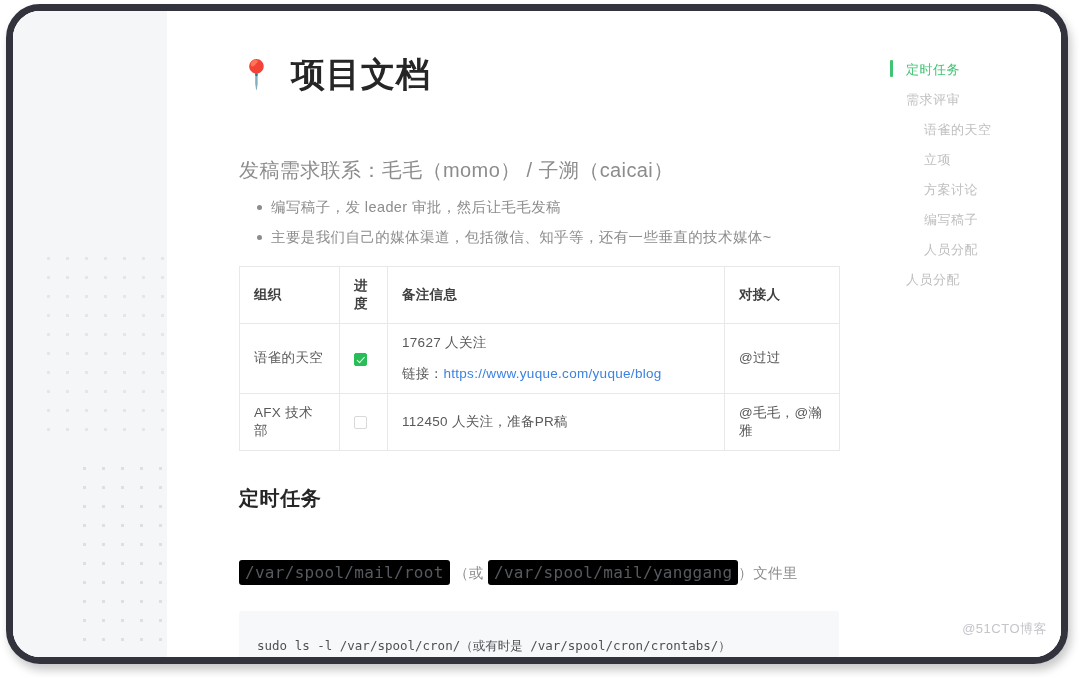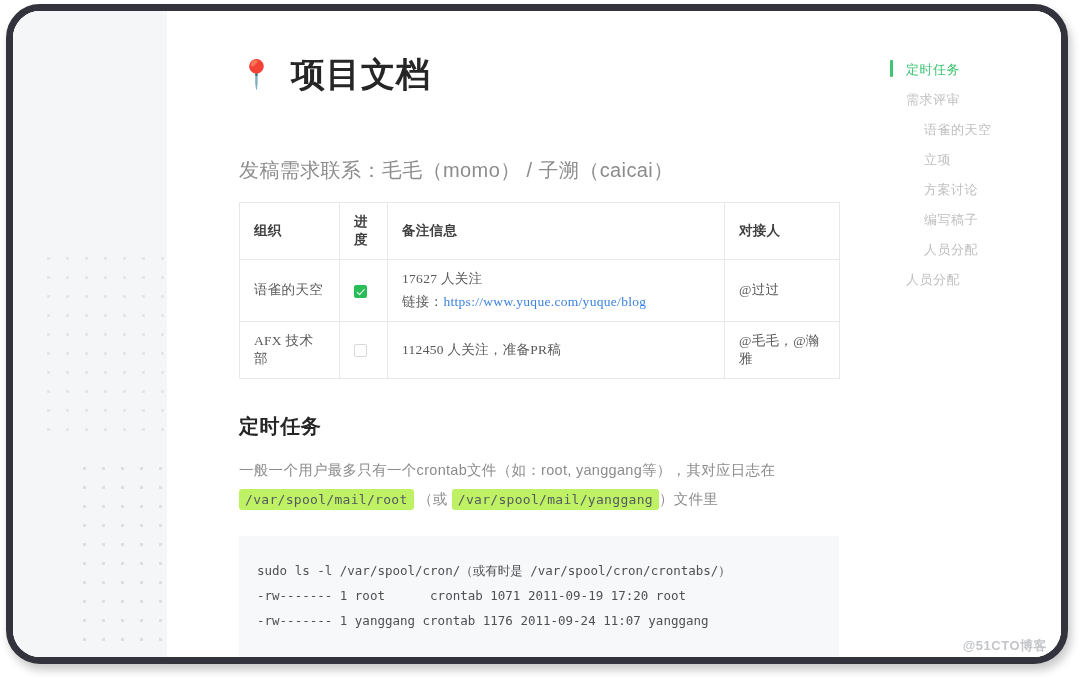--- a/index.html
+++ b/index.html
@@ -140,21 +140,20 @@
     background: #8c8c8c;
   }
 
   
   #info-table {
     margin-top: 18px;
     border-collapse: collapse;
     width: 600px;
     table-layout: fixed;
     background: #ffffff;
-    font-family: Liberation Serif, serif;
   }
   #info-table th, #info-table td {
     border: 1px solid #e8e8e8;
     padding: 10px 14px;
     text-align: left;
     vertical-align: middle;
     font-size: 13.5px;
     font-weight: 400;
     color: #595959;
     letter-spacing: .3px;
@@ -189,21 +188,21 @@
     content: "";
     position: absolute;
     left: 3.5px;
     top: 1px;
     width: 3px;
     height: 6.5px;
     border: solid #ffffff;
     border-width: 0 1.6px 1.6px 0;
     transform: rotate(42deg);
   }
-  .note-line2 { margin-top: 5px; }
+  .note-line2 { margin-top: 13px; }
   a.link {
     color: #3c82e0;
     text-decoration: none;
   }
   .owner { color: #3c82e0; }
 
   
   #section-heading {
     margin: 34px 0 0 0;
     font-size: 20px;
@@ -214,22 +213,22 @@
 
   #section-para {
     margin-top: 16px;
     font-size: 14.5px;
     color: #8c8c8c;
     line-height: 2.0;
     letter-spacing: .3px;
   }
   code.inline {
     font-family: "DejaVu Sans Mono", "Liberation Mono", monospace;
-    font-size: 13px;
-    background: #bef264;
+    font-size: 16px;
+    background: #000000;
     border-radius: 3px;
     padding: 3px 6px;
     color: #555a60;
   }
 
   
   #code-block {
     margin-top: 22px;
     width: 600px;
     box-sizing: border-box;
@@ -274,25 +273,24 @@
     width: 3px;
     height: 17px;
     background: #3ec472;
     border-radius: 1px;
   }
 
   
   #watermark {
     position: absolute;
     right: 14px;
-    bottom: 2px;
+    bottom: 19px;
     font-size: 13px;
     color: #c3c5c9;
     letter-spacing: .5px;
-    font-weight: bold;
   }
 </style>
 </head>
 <body>
 
 <div id="device-frame">
   <div id="screen">
 
     <div id="left-panel">
       <div id="dots-clip">
@@ -305,20 +303,24 @@
 
       <div id="doc">
 
         <h1 id="page-title">
           <span id="title-pin">📍</span>
           <span>项目文档</span>
         </h1>
 
         <div id="intro-line">发稿需求联系：毛毛（momo） / 子溯（caicai）</div>
 
+        <ul id="bullets">
+          <li>编写稿子，发 leader 审批，然后让毛毛发稿</li>
+          <li>主要是我们自己的媒体渠道，包括微信、知乎等，还有一些垂直的技术媒体~</li>
+        </ul>
 
         <table id="info-table">
           <colgroup>
             <col class="col-org">
               <col class="col-prog">
               <col class="col-note">
               <col class="col-owner">
           </colgroup>
           <thead>
             <tr>
@@ -351,21 +353,21 @@
                 <div>112450 人关注，准备PR稿</div>
               </td>
               <td class="owner">@毛毛，@瀚雅</td>
             </tr>
 
           </tbody>
         </table>
 
         <h2 id="section-heading">定时任务</h2>
 
-        <div id="section-para"><span>一般一个用户最多只有一个crontab文件（如：root, yanggang等），其对应日志在</span><br><code class="inline">/var/spool/mail/root</code> <span>（或</span> <code class="inline">/var/spool/mail/yanggang</code><span>）文件里</span></div>
+        <div id="section-para"><br><code class="inline">/var/spool/mail/root</code> <span>（或</span> <code class="inline">/var/spool/mail/yanggang</code><span>）文件里</span></div>
 
         <pre id="code-block">sudo ls -l /var/spool/cron/（或有时是 /var/spool/cron/crontabs/）
 -rw------- 1 root      crontab 1071 2011-09-19 17:20 root
 -rw------- 1 yanggang crontab 1176 2011-09-24 11:07 yanggang</pre>
 
       </div>
 
       <nav id="toc">
         <div class="toc-item active">定时任务</div>
         <div class="toc-item">需求评审</div>

